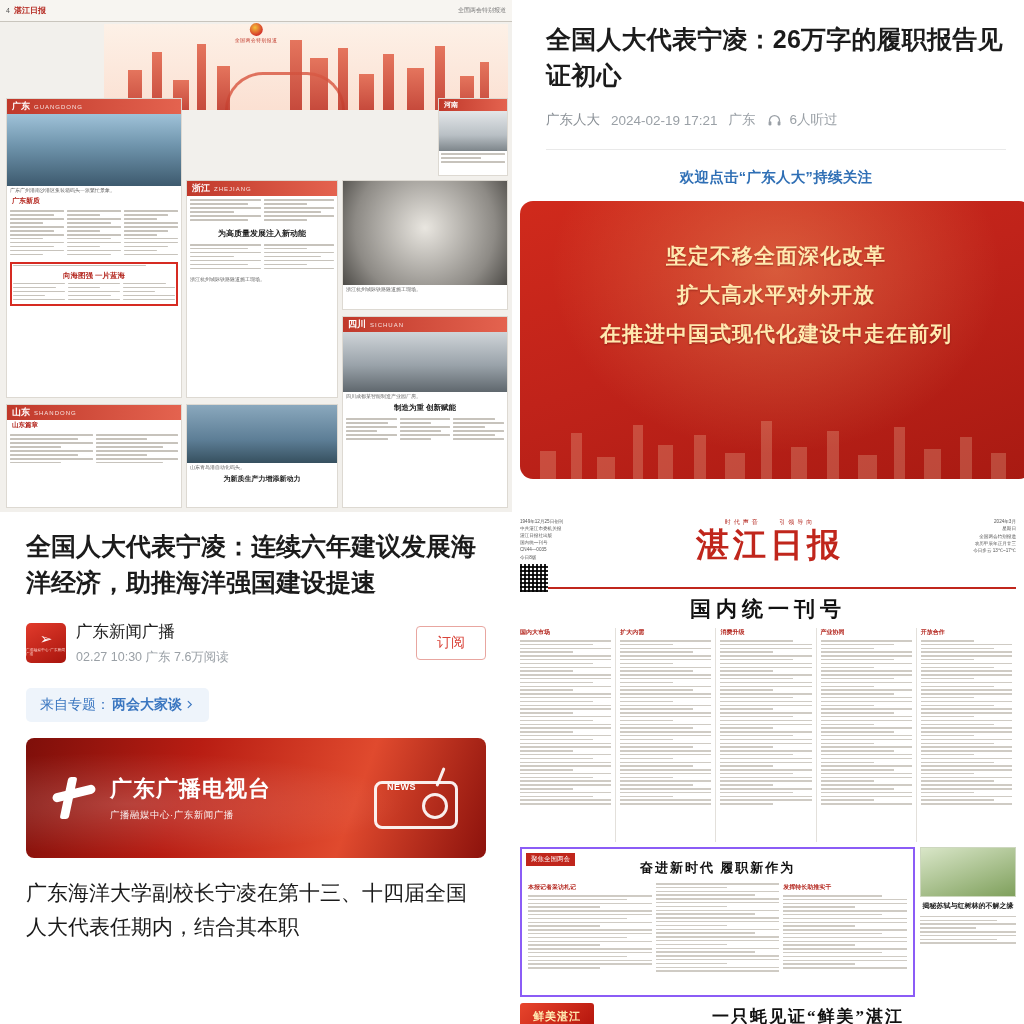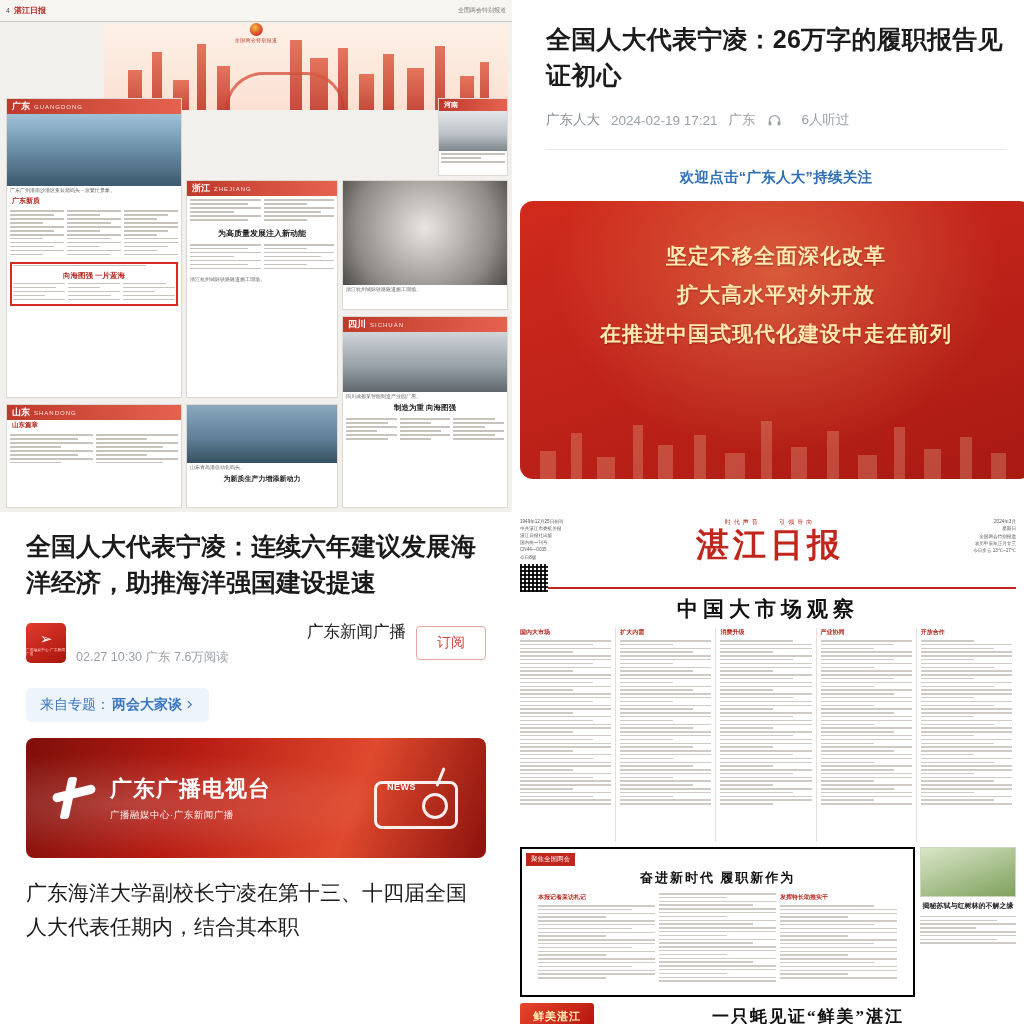--- a/index.html
+++ b/index.html
@@ -113,21 +113,21 @@
   }
   .q2 h1 {
     font-size: 25px; line-height: 1.42; color: #1b1b1b; font-weight: bold;
     letter-spacing: .2px;
   }
   .meta {
     margin-top: 18px; display: flex; align-items: center; gap: 11px;
     font-size: 13.5px; color: #9aa0a6;
   }
   .meta .src { color: #8a9096; }
-  .meta .ear { display: inline-flex; align-items: center; gap: 20px; }
+  .meta .ear { display: inline-flex; align-items: center; gap: 8px; }
   .divider { margin-top: 20px; height: 1px; background: #e9e9e9; }
   .promo {
     margin-top: 18px; text-align: center; font-size: 14.5px;
     color: #2f6fb5; font-weight: bold; letter-spacing: .3px;
   }
   .banner-red {
     margin: 14px -26px 0 -26px; height: 278px; position: relative;
     background: linear-gradient(160deg,#d02a1c 0%,#c0231a 45%,#a81a12 100%);
     overflow: hidden;
     border-radius: 13px;
@@ -164,21 +164,21 @@
   }
   .avatar {
     width: 40px; height: 40px; border-radius: 5px; overflow: hidden;
     background: linear-gradient(150deg,#e23b2c,#a8150d);
     display: flex; flex-direction: column; align-items: center; justify-content: center;
     flex: 0 0 auto;
   }
   .avatar .mark { color: #fff; font-size: 15px; line-height: 1; font-weight: bold; }
   .avatar .tiny { color: #ffd9d2; font-size: 3.6px; margin-top: 2px; letter-spacing: .2px; }
   .a-info { flex: 1; }
-  .a-name { font-size: 16.5px; color: #222; text-align: right; }
+  .a-name { font-size: 16.5px; color: #222; }
   .a-sub { margin-top: 6px; font-size: 12.5px; color: #9aa0a6; }
   .sub-btn {
     border: 1px solid #e8a6a0; color: #d9443a; background: #fff;
     font-size: 14px; border-radius: 4px; padding: 7px 20px; cursor: pointer;
   }
   .topic-chip {
     margin-top: 22px; display: inline-flex; align-items: center; gap: 2px;
     background: #eef4fb; color: #3a76c0; font-size: 14px;
     padding: 8px 14px; border-radius: 5px;
   }
@@ -266,21 +266,21 @@
   .zj-col { flex: 1; border-right: 1px solid #e3e0db; padding-right: 4px; }
   .zj-col:last-child { border-right: none; }
   .zj-sub { font-size: 6px; color: #b4271f; font-weight: bold; margin-bottom: 3px; }
   .zj-ln { height: 1.5px; background: #cfcbc4; margin-bottom: 2.3px; }
   .zj-ln.s { width: 58%; }
   .zj-ln.m { width: 80%; }
 
   .zj-feature {
     margin-top: 5px; display: flex; gap: 5px; height: 150px;
   }
-  .zj-fbox { flex: 1; border: 2px solid #000000; padding: 16px; position: relative; }
+  .zj-fbox { flex: 1; border: 2px solid #8b5cf6; padding: 6px; position: relative; }
   .zj-ftag {
     position: absolute; left: 4px; top: 4px;
     background: #c0261c; color: #fff; font-size: 6.5px; padding: 2px 5px;
   }
   .zj-fhead {
     text-align: center; font-size: 13px; font-weight: bold; color: #111;
     letter-spacing: 2px; font-family: "Liberation Serif", serif;
     padding: 4px 0 6px 0;
   }
   .zj-side { width: 96px; }
@@ -521,21 +521,21 @@
         </div>
       </div>
 
       <div class="prov" style="left:342px; top:232px; width:166px; height:192px;">
         <div class="prov-tag">
           <span class="cn">四川</span>
           <span class="en">SICHUAN</span>
         </div>
         <div class="photo ph-factory" style="height:60px"></div>
         <div class="cap">四川成都某智能制造产业园厂房。</div>
-        <div class="hl-blk" style="font-size:7.5px">制造为重 向海图强</div>
+        <div class="hl-blk" style="font-size:7.5px">制造为重 创新赋能</div>
         <div class="cols">
           <div class="col">
               <div class="ln"></div>
               <div class="ln m"></div>
               <div class="ln"></div>
               <div class="ln s"></div>
               <div class="ln"></div>
               <div class="ln m"></div>
             </div>
           <div class="col">
@@ -686,21 +686,21 @@
         <div class="zj-masthead">湛江日报</div>
       </div>
       <div class="zj-right" style="white-space:pre-line">2024年3月
 星期日
 全国两会特别报道
 农历甲辰年正月廿三
 今日多云 13℃~17℃</div>
     </div>
 
     <div class="zj-rule"></div>
-    <div class="zj-bigtitle">中国大市场观察</div>
+    <div class="zj-bigtitle">国内统一刊号</div>
 
     <div class="zj-grid">
       <div class="zj-col">
         <div class="zj-sub">国内大市场</div>
         <div class="zj-ln"></div>
           <div class="zj-ln m"></div>
           <div class="zj-ln"></div>
           <div class="zj-ln s"></div>
         <div class="zj-ln"></div>
           <div class="zj-ln"></div>

